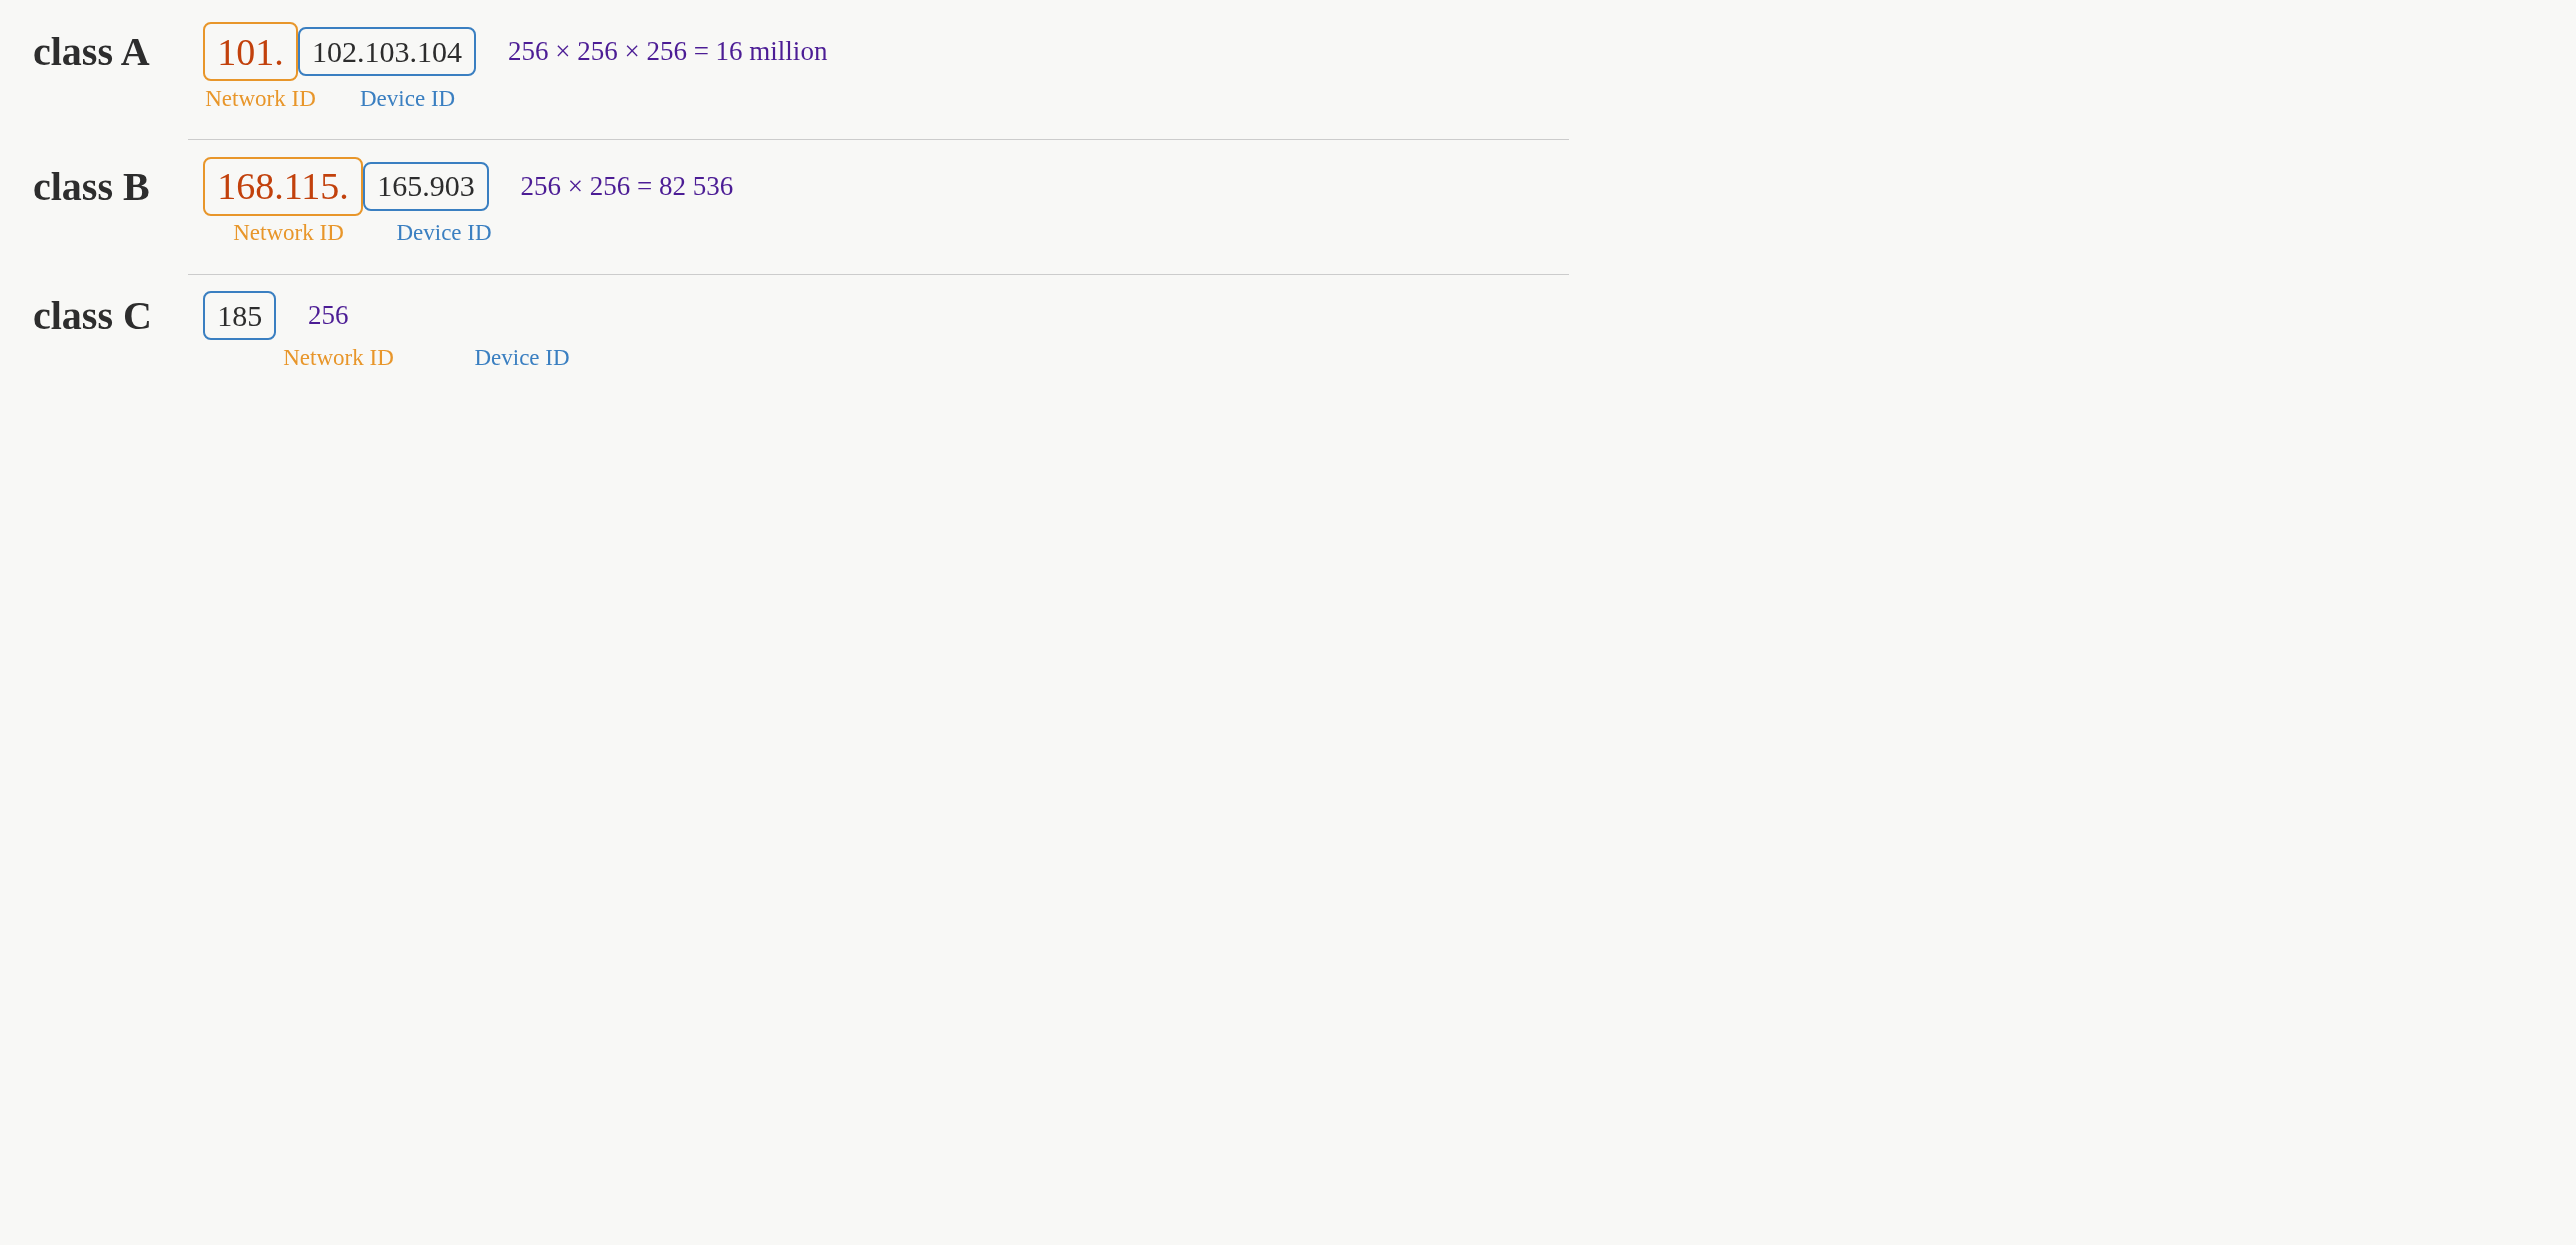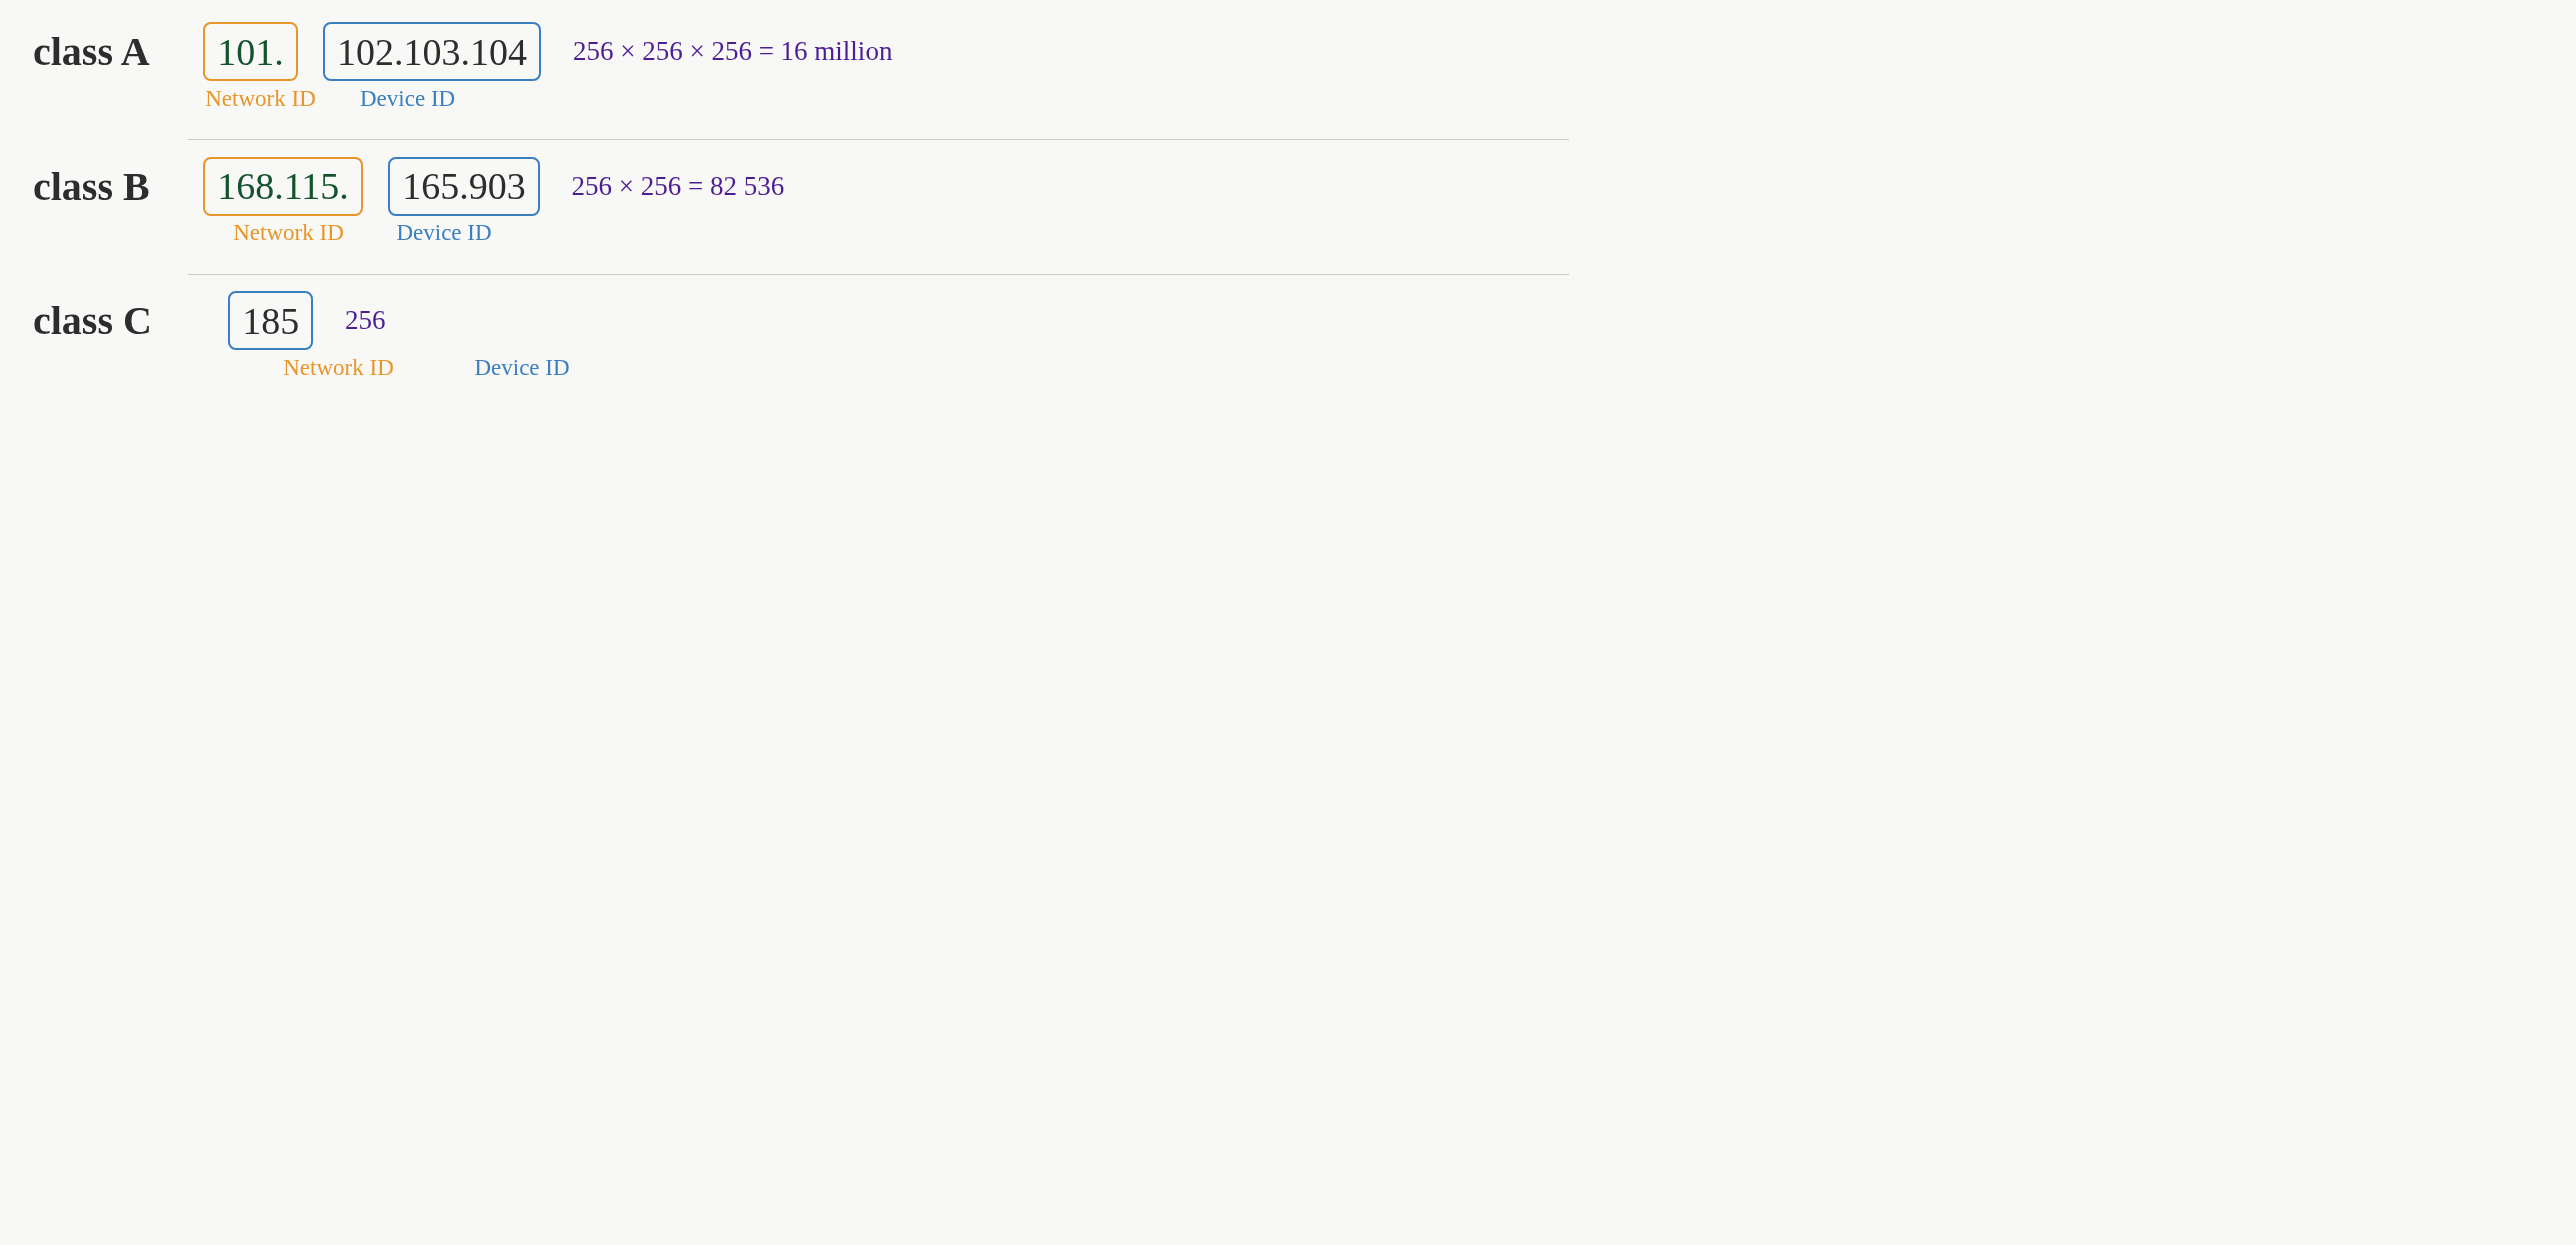--- a/index.html
+++ b/index.html
@@ -41,35 +41,34 @@
       display: flex;
       align-items: center;
     }
 
     .box-orange {
       border: 2.2px solid #e8962a;
       border-radius: 7.8px;
       padding: 5.6px 12.2px;
       font-size: 38px;
       font-family: 'Comic Sans MS', 'Chalkboard SE', cursive;
-      color: #14532d;
+      color: #c2410c;
       background: transparent;
       white-space: nowrap;
     }
 
     .box-blue {
       border: 2.2px solid #3a7fc1;
       border-radius: 7.8px;
       padding: 5.6px 12.2px;
-      font-size: 38px;
+      font-size: 30px;
       font-family: 'Comic Sans MS', 'Chalkboard SE', cursive;
       color: #2d2d2d;
       background: transparent;
       white-space: nowrap;
-      margin-left: 25px;
     }
 
     .formula {
       font-size: 27px;
       font-family: 'Comic Sans MS', 'Chalkboard SE', cursive;
       color: #4c1d95;
       margin-left: 16.7px;
       white-space: nowrap;
     }
 

